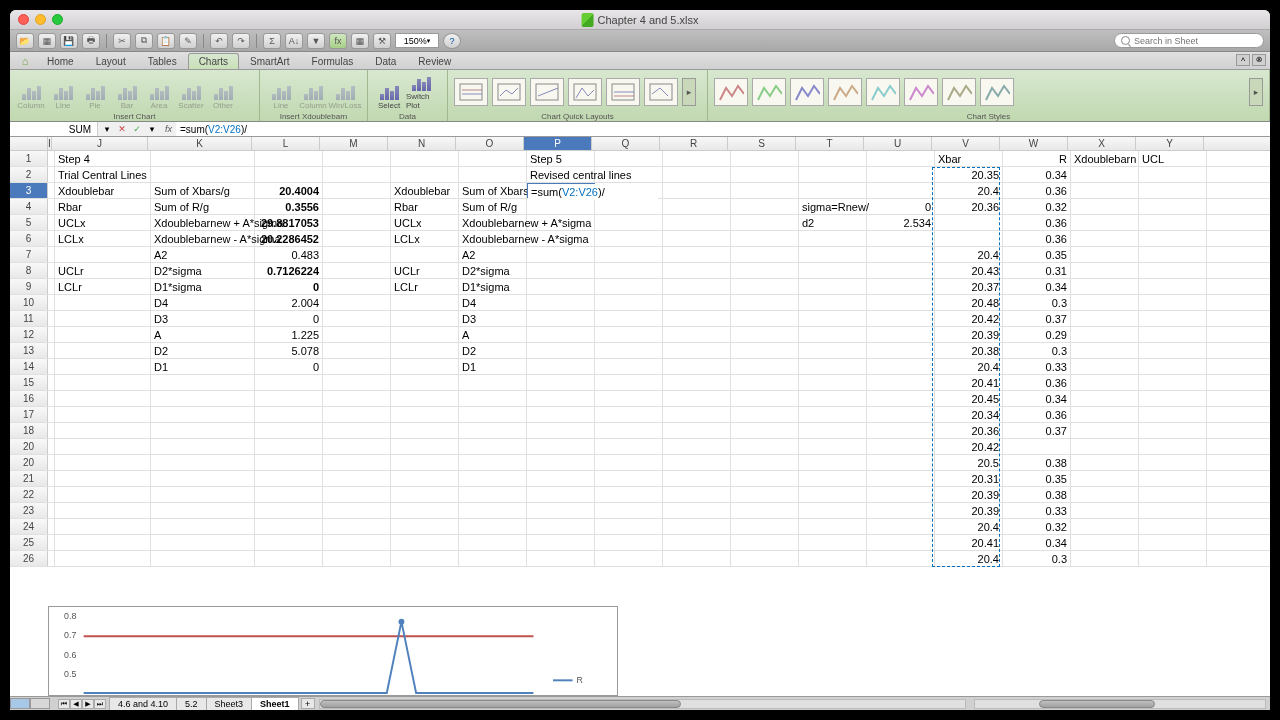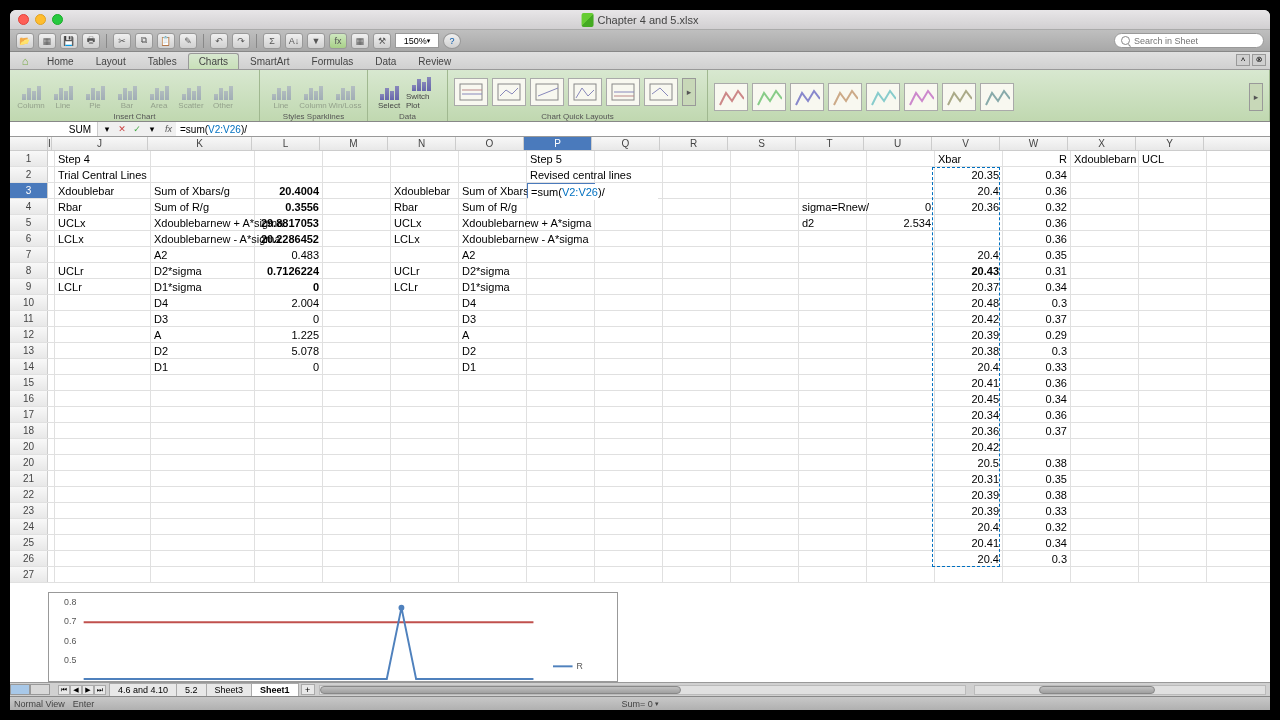--- a/index.html
+++ b/index.html
@@ -240,21 +240,21 @@
           <div class="chart-btn disabled">
             <div class="ico">
               <div class="bar" style="height: 6px;"></div>
               <div class="bar" style="height: 12px;"></div>
               <div class="bar" style="height: 9px;"></div>
               <div class="bar" style="height: 14px;"></div>
             </div>
             <div class="lbl">Win/Loss</div>
           </div>
         </div>
-      <div class="rib-group-label">Styles Sparklines</div>
+      <div class="rib-group-label">Insert Xdoublebarn</div>
     </div>
     <div class="rib-group" style="width:80px">
       <div class="rib-items" id="data-items">
           <div class="chart-btn">
             <div class="ico">
               <div class="bar" style="height: 6px;"></div>
               <div class="bar" style="height: 12px;"></div>
               <div class="bar" style="height: 9px;"></div>
               <div class="bar" style="height: 14px;"></div>
             </div>
@@ -353,20 +353,21 @@
               <polyline points="2,18 8,6 14,14 20,4 26,12" fill="none" stroke="#aa8" stroke-width="2"></polyline>
             </svg>
           </div>
           <div class="layout-thumb">
             <svg>
               <polyline points="2,18 8,6 14,14 20,4 26,12" fill="none" stroke="#8aa" stroke-width="2"></polyline>
             </svg>
           </div>
           <div class="scroll-arrow" style="margin-left:auto">▸</div>
       </div>
+      <div class="rib-group-label">Chart Styles</div>
     </div>
   </div>
 
   <div class="formula-bar">
     <div class="name-box">SUM</div>
     <div class="fb-btns">
       <div class="fb-btn">▾</div>
       <div class="fb-btn cancel">✕</div>
       <div class="fb-btn accept">✓</div>
       <div class="fb-btn">▾</div>
@@ -554,21 +555,21 @@
           <div class="cell num bold" style="width: 68px;">0.7126224</div>
           <div class="cell" style="width: 68px;"></div>
           <div class="cell" style="width: 68px;">UCLr</div>
           <div class="cell" style="width: 68px;">D2*sigma</div>
           <div class="cell" style="width: 68px;"></div>
           <div class="cell" style="width: 68px;"></div>
           <div class="cell" style="width: 68px;"></div>
           <div class="cell" style="width: 68px;"></div>
           <div class="cell" style="width: 68px;"></div>
           <div class="cell" style="width: 68px;"></div>
-          <div class="cell num" style="width: 68px; font-weight: bold;">20.43</div>
+          <div class="cell num" style="width: 68px;">20.43</div>
           <div class="cell num" style="width: 68px;">0.31</div>
           <div class="cell" style="width: 68px;"></div>
           <div class="cell" style="width: 68px;"></div>
         </div>
         <div class="row">
           <div class="rowhdr">9</div>
           <div class="cell" style="width: 4px;"></div>
           <div class="cell" style="width: 96px;">LCLr</div>
           <div class="cell" style="width: 104px;">D1*sigma</div>
           <div class="cell num bold" style="width: 68px;">0</div>
@@ -916,40 +917,20 @@
           <div class="cell" style="width: 68px;"></div>
           <div class="cell" style="width: 68px;"></div>
           <div class="cell" style="width: 68px;"></div>
           <div class="cell" style="width: 68px;"></div>
           <div class="cell" style="width: 68px;"></div>
           <div class="cell" style="width: 68px;"></div>
           <div class="cell" style="width: 68px;"></div>
           <div class="cell" style="width: 68px;"></div>
           <div class="cell num" style="width: 68px;">20.4</div>
           <div class="cell num" style="width: 68px;">0.3</div>
-          <div class="cell" style="width: 68px;"></div>
-          <div class="cell" style="width: 68px;"></div>
-        </div>
-        <div class="row">
-          <div class="rowhdr">27</div>
-          <div class="cell" style="width: 4px;"></div>
-          <div class="cell" style="width: 96px;"></div>
-          <div class="cell" style="width: 104px;"></div>
-          <div class="cell" style="width: 68px;"></div>
-          <div class="cell" style="width: 68px;"></div>
-          <div class="cell" style="width: 68px;"></div>
-          <div class="cell" style="width: 68px;"></div>
-          <div class="cell" style="width: 68px;"></div>
-          <div class="cell" style="width: 68px;"></div>
-          <div class="cell" style="width: 68px;"></div>
-          <div class="cell" style="width: 68px;"></div>
-          <div class="cell" style="width: 68px;"></div>
-          <div class="cell" style="width: 68px;"></div>
-          <div class="cell" style="width: 68px;"></div>
-          <div class="cell" style="width: 68px;"></div>
           <div class="cell" style="width: 68px;"></div>
           <div class="cell" style="width: 68px;"></div>
         </div>
         <div class="marquee" id="marquee" style="left: 922px; top: 16px; width: 68px; height: 400px;"></div>
 
       <div class="chart-embed">
         <svg viewBox="0 0 570 90">
           <text x="10" y="12" font-size="9" fill="#555">0.8</text>
           <text x="10" y="32" font-size="9" fill="#555">0.7</text>
           <text x="10" y="52" font-size="9" fill="#555">0.6</text>
@@ -983,21 +964,13 @@
       </div>
     <div class="st-add">+</div>
     <div class="hscroll">
       <div class="hscroll-thumb" style="left:0;width:56%"></div>
     </div>
     <div class="hscroll" style="flex:0.45">
       <div class="hscroll-thumb" style="left:22%;width:40%"></div>
     </div>
   </div>
 
-  <div class="status-bar">
-    <span>Normal View</span>
-    <span>Enter</span>
-    <div class="status-sum">
-        <span>Sum= 0</span> 
-        <span class="dropdown-arrow">▾</span>
-      </div>
-  </div>
 </div>
 
 </body></html>

